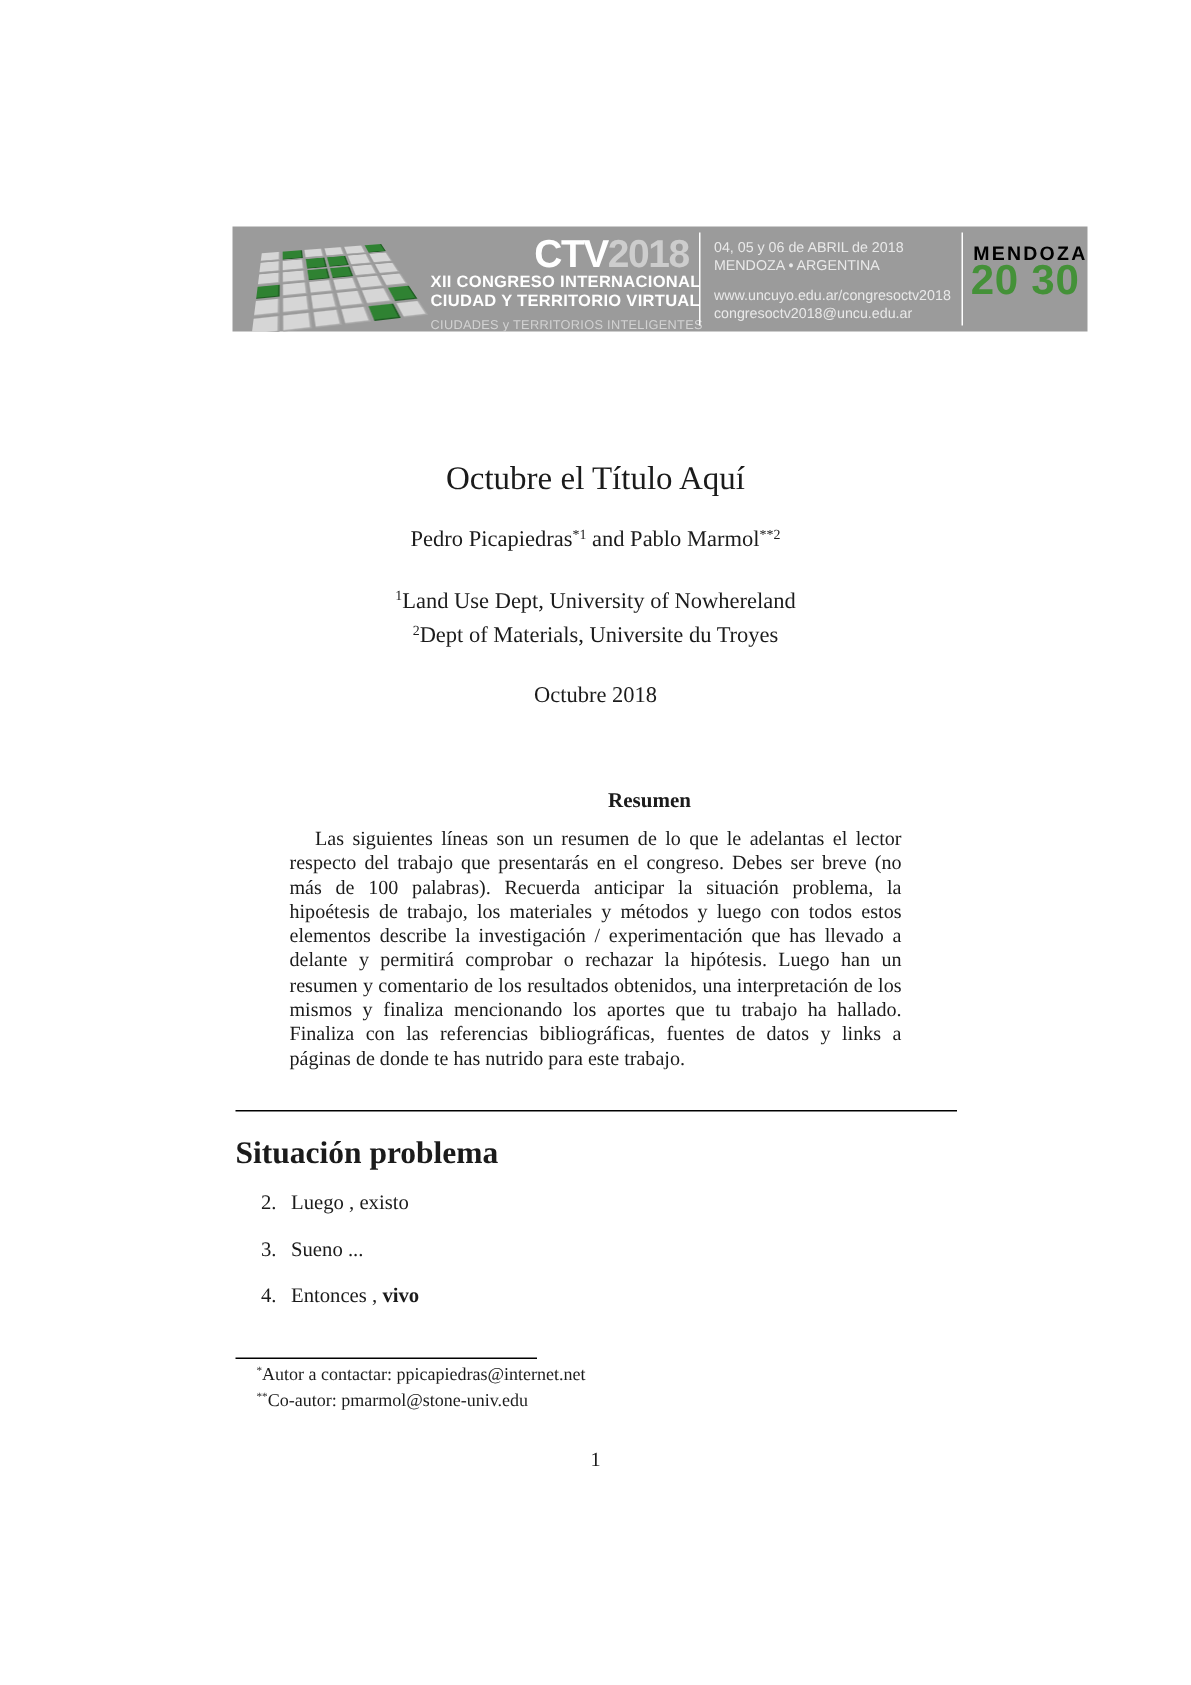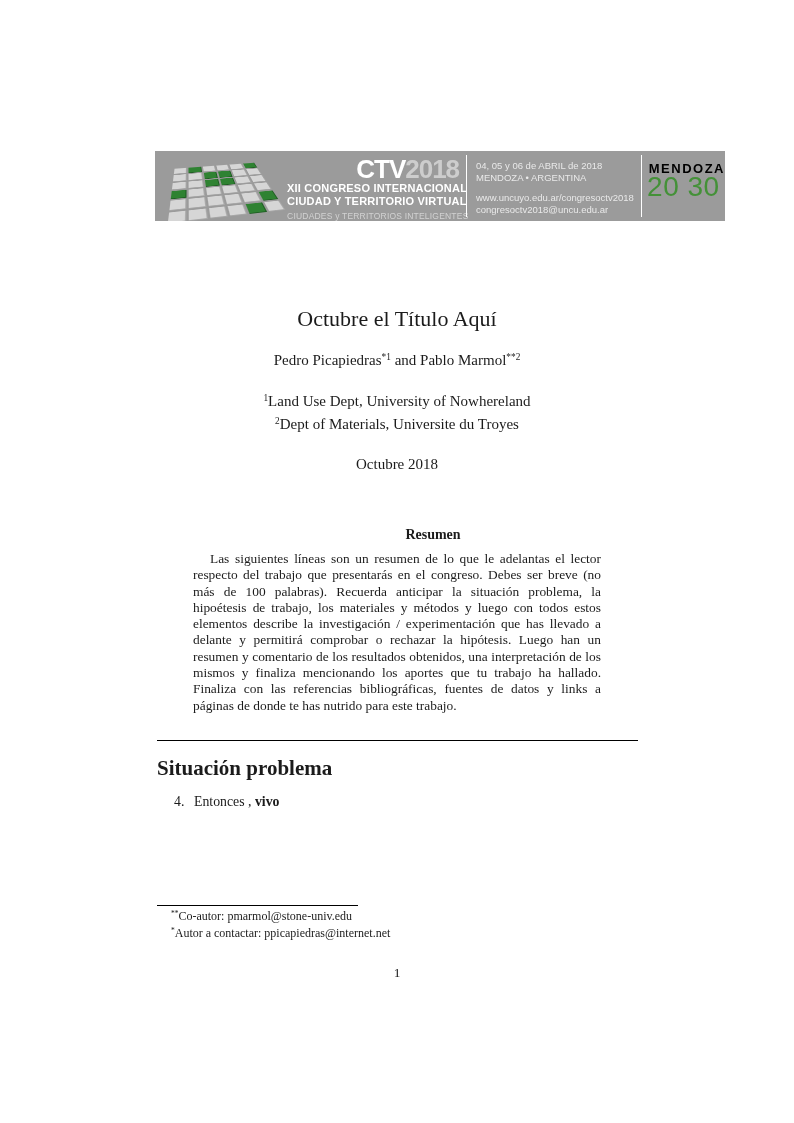--- a/index.html
+++ b/index.html
@@ -39,21 +39,21 @@
   .brand-line{font-size:11px;font-weight:bold;color:#ffffff;line-height:13px;letter-spacing:0.2px;white-space:nowrap;}
   .brand-sub{font-size:8.5px;color:#d2d2d2;line-height:11px;margin-top:3px;letter-spacing:0.2px;white-space:nowrap;}
 
   .v-divider{width:1px;background:#ffffff;margin:4px 0 4px 7px;}
 
   .info-block{flex:1;padding:9px 0 0 9px;color:#e9e9e9;font-size:9.5px;line-height:11.5px;box-sizing:border-box;}
   .info-gap{height:9px;}
 
   .mendoza-block{width:92px;text-align:center;padding-top:11px;box-sizing:border-box;}
   .mendoza-label{font-size:13px;font-weight:bold;letter-spacing:1.5px;line-height:13px;}
-  .mendoza-years{font-size:28px;font-weight:normal;line-height:24px;letter-spacing:0.5px;}
+  .mendoza-years{font-size:28px;font-weight:bold;line-height:24px;letter-spacing:0.5px;}
 
   
   .doc-title{position:absolute;top:306px;left:0;width:100%;text-align:center;font-size:22px;}
   .authors{position:absolute;top:352px;left:0;width:100%;text-align:center;font-size:15px;}
   sup{font-size:0.62em;vertical-align:baseline;position:relative;top:-0.5em;}
   .affiliations{position:absolute;top:391px;left:0;width:100%;text-align:center;font-size:15px;line-height:21px;}
   .doc-date{position:absolute;top:456px;left:0;width:100%;text-align:center;font-size:15px;}
 
   .abstract-heading{position:absolute;top:527px;left:0;width:100%;text-align:center;font-size:14px;font-weight:bold;padding-left:36px;}
   .abstract-body{
@@ -164,25 +164,31 @@
 
   <div class="abstract-heading">Resumen</div>
   <div class="abstract-body">Las siguientes líneas son un resumen de lo que le adelantas el lector respecto del trabajo que presentarás en el congreso. Debes ser breve (no más de 100 palabras). Recuerda anticipar la situación problema, la hipoétesis de trabajo, los materiales y métodos y luego con todos estos elementos describe la investigación / experimentación que has llevado a delante y permitirá comprobar o rechazar la hipótesis. Luego han un resumen y comentario de los resultados obtenidos, una interpretación de los mismos y finaliza mencionando los aportes que tu trabajo ha hallado. Finaliza con las referencias bibliográficas, fuentes de datos y links a páginas de donde te has nutrido para este trabajo.</div>
 
   <div class="rule-main"></div>
 
   <div class="section-heading">Situación problema</div>
 
   <div class="enum-list">
     <div class="enum-item">
+      <span class="enum-num">2.</span><span>Luego , existo</span><b></b>
+    </div>
+    <div class="enum-item">
+      <span class="enum-num">3.</span><span>Sueno ...</span><b></b>
+    </div>
+    <div class="enum-item">
       <span class="enum-num">4.</span><span>Entonces , </span><b>vivo</b>
     </div>
   </div>
 
   <div class="footnote-rule"></div>
   <div class="footnotes">
+    <div class="footnote-line"><sup>*</sup><span>Autor a contactar: ppicapiedras@internet.net</span></div>
     <div class="footnote-line"><sup>**</sup><span>Co-autor: pmarmol@stone-univ.edu</span></div>
-    <div class="footnote-line"><sup>*</sup><span>Autor a contactar: ppicapiedras@internet.net</span></div>
   </div>
 
   <div class="page-number">1</div>
 
 </div>
 
 </body></html>

